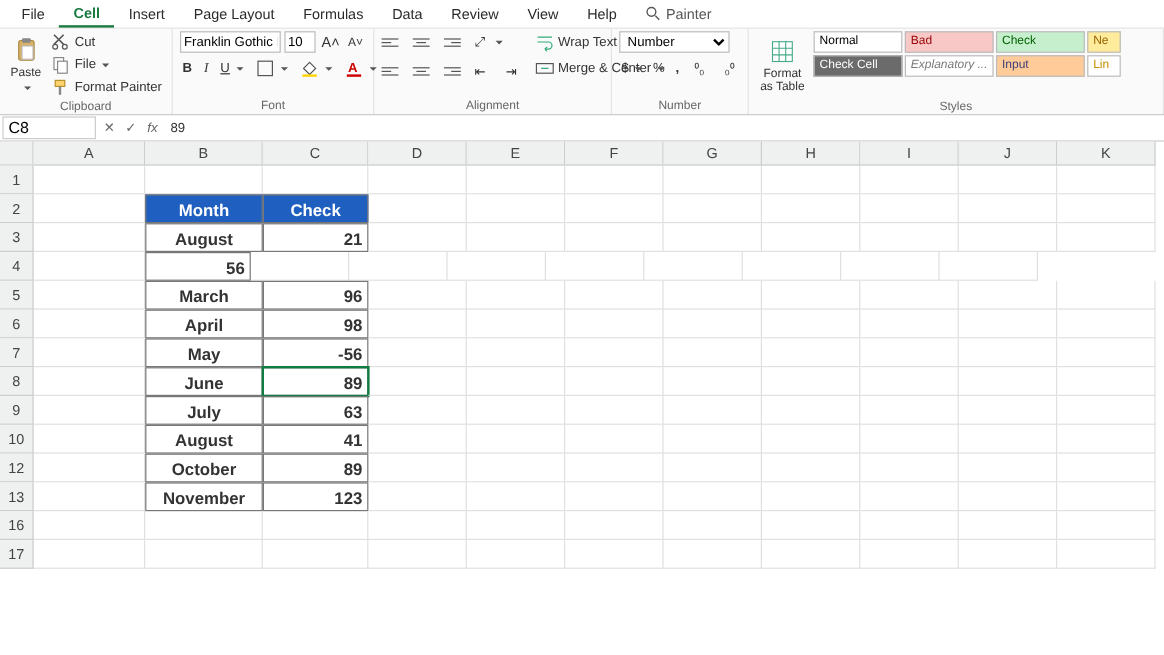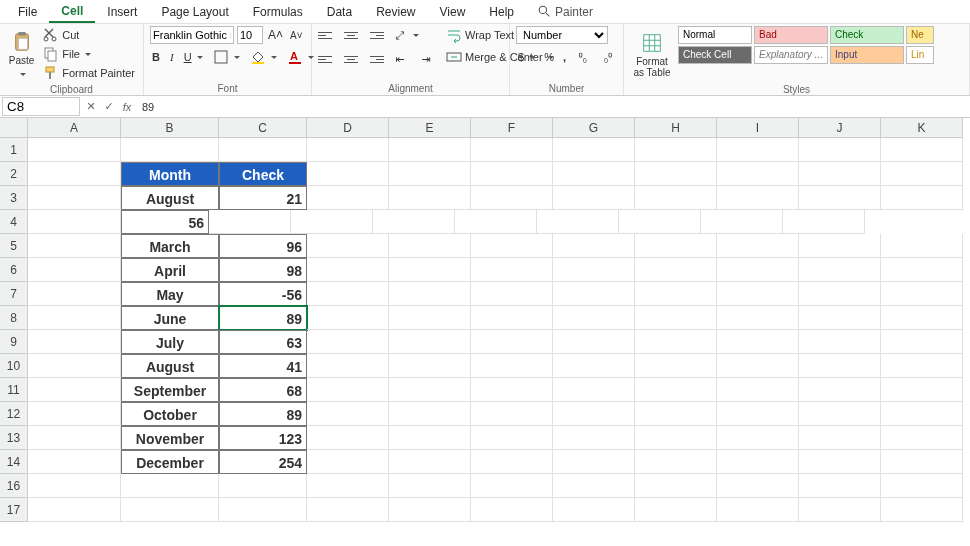--- a/index.html
+++ b/index.html
@@ -444,34 +444,20 @@
       <div class="cell" style="width: 82px;"></div>
       <div class="cell" style="width: 82px;"></div>
       <div class="cell" style="width: 82px;"></div>
       <div class="cell" style="width: 82px;"></div>
       <div class="cell" style="width: 82px;"></div>
       <div class="cell" style="width: 82px;"></div>
       <div class="cell" style="width: 82px;"></div>
       <div class="cell" style="width: 82px;"></div>
     </div>
     <div class="row">
-      <div class="rowhdr">11</div>
-      <div class="cell" style="width: 93px;"></div>
-      <div class="cell td-month" style="width: 98px;">September</div>
-      <div class="cell td-sales" style="width: 88px;">68</div>
-      <div class="cell" style="width: 82px;"></div>
-      <div class="cell" style="width: 82px;"></div>
-      <div class="cell" style="width: 82px;"></div>
-      <div class="cell" style="width: 82px;"></div>
-      <div class="cell" style="width: 82px;"></div>
-      <div class="cell" style="width: 82px;"></div>
-      <div class="cell" style="width: 82px;"></div>
-      <div class="cell" style="width: 82px;"></div>
-    </div>
-    <div class="row">
       <div class="rowhdr">12</div>
       <div class="cell" style="width: 93px;"></div>
       <div class="cell td-month" style="width: 98px;">October</div>
       <div class="cell td-sales" style="width: 88px;">89</div>
       <div class="cell" style="width: 82px;"></div>
       <div class="cell" style="width: 82px;"></div>
       <div class="cell" style="width: 82px;"></div>
       <div class="cell" style="width: 82px;"></div>
       <div class="cell" style="width: 82px;"></div>
       <div class="cell" style="width: 82px;"></div>
@@ -486,34 +472,20 @@
       <div class="cell" style="width: 82px;"></div>
       <div class="cell" style="width: 82px;"></div>
       <div class="cell" style="width: 82px;"></div>
       <div class="cell" style="width: 82px;"></div>
       <div class="cell" style="width: 82px;"></div>
       <div class="cell" style="width: 82px;"></div>
       <div class="cell" style="width: 82px;"></div>
       <div class="cell" style="width: 82px;"></div>
     </div>
     <div class="row">
-      <div class="rowhdr">14</div>
-      <div class="cell" style="width: 93px;"></div>
-      <div class="cell td-month" style="width: 98px;">December</div>
-      <div class="cell td-sales" style="width: 88px;">254</div>
-      <div class="cell" style="width: 82px;"></div>
-      <div class="cell" style="width: 82px;"></div>
-      <div class="cell" style="width: 82px;"></div>
-      <div class="cell" style="width: 82px;"></div>
-      <div class="cell" style="width: 82px;"></div>
-      <div class="cell" style="width: 82px;"></div>
-      <div class="cell" style="width: 82px;"></div>
-      <div class="cell" style="width: 82px;"></div>
-    </div>
-    <div class="row">
       <div class="rowhdr">16</div>
       <div class="cell" style="width: 93px;"></div>
       <div class="cell" style="width: 98px;"></div>
       <div class="cell" style="width: 88px;"></div>
       <div class="cell" style="width: 82px;"></div>
       <div class="cell" style="width: 82px;"></div>
       <div class="cell" style="width: 82px;"></div>
       <div class="cell" style="width: 82px;"></div>
       <div class="cell" style="width: 82px;"></div>
       <div class="cell" style="width: 82px;"></div>

